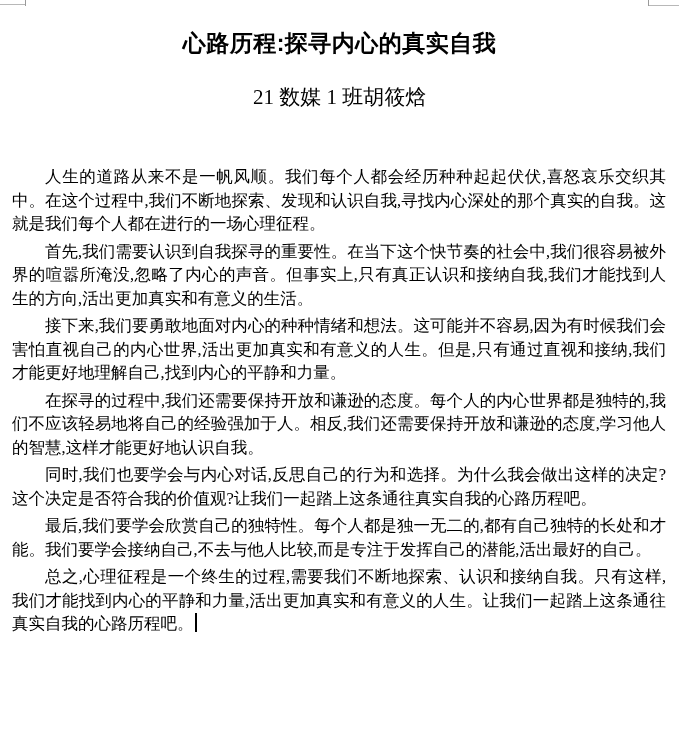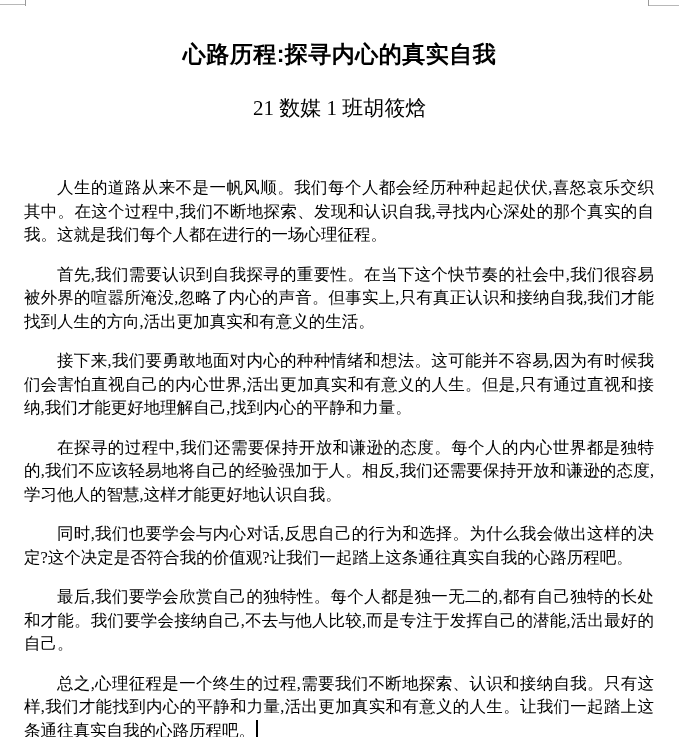--- a/index.html
+++ b/index.html
@@ -20,21 +20,21 @@
   .crop {
     position: absolute;
     background: #b8b8b8;
   }
   .crop-tl-h { left: 0;   top: 4px; width: 26px; height: 1px; }
   .crop-tl-v { left: 25px; top: 0;  width: 1px;  height: 6px; background:#9a9a9a; }
   .crop-tr-h { left: 648px; top: 5px; width: 31px; height: 1px; }
   .crop-tr-v { left: 648px; top: 0;  width: 1px;  height: 6px; background:#9a9a9a; }
 
   .doc-title {
-    margin: 11px;
+    margin: 0;
     padding-top: 28px;
     font-family: "Liberation Sans", "DejaVu Sans", sans-serif;
     font-weight: bold;
     font-size: 23px;
     line-height: 30px;
     text-align: center;
     letter-spacing: 0.5px;
   }
   .author-line {
     margin: 26px 0 0 0;
@@ -44,21 +44,21 @@
     font-weight: normal;
   }
   .body-text {
     margin-top: 54px;
     padding: 0 9px 0 8px;
     font-size: 16.5px;
     line-height: 23.5px;
     text-align: justify;
   }
   .body-text p {
-    margin: 16px;
+    margin: 4px;
     text-indent: 2em;
   }
   .cursor {
     display: inline-block;
     width: 2px;
     height: 19px;
     background: #000;
     vertical-align: -3px;
     margin-left: 1px;
   }

